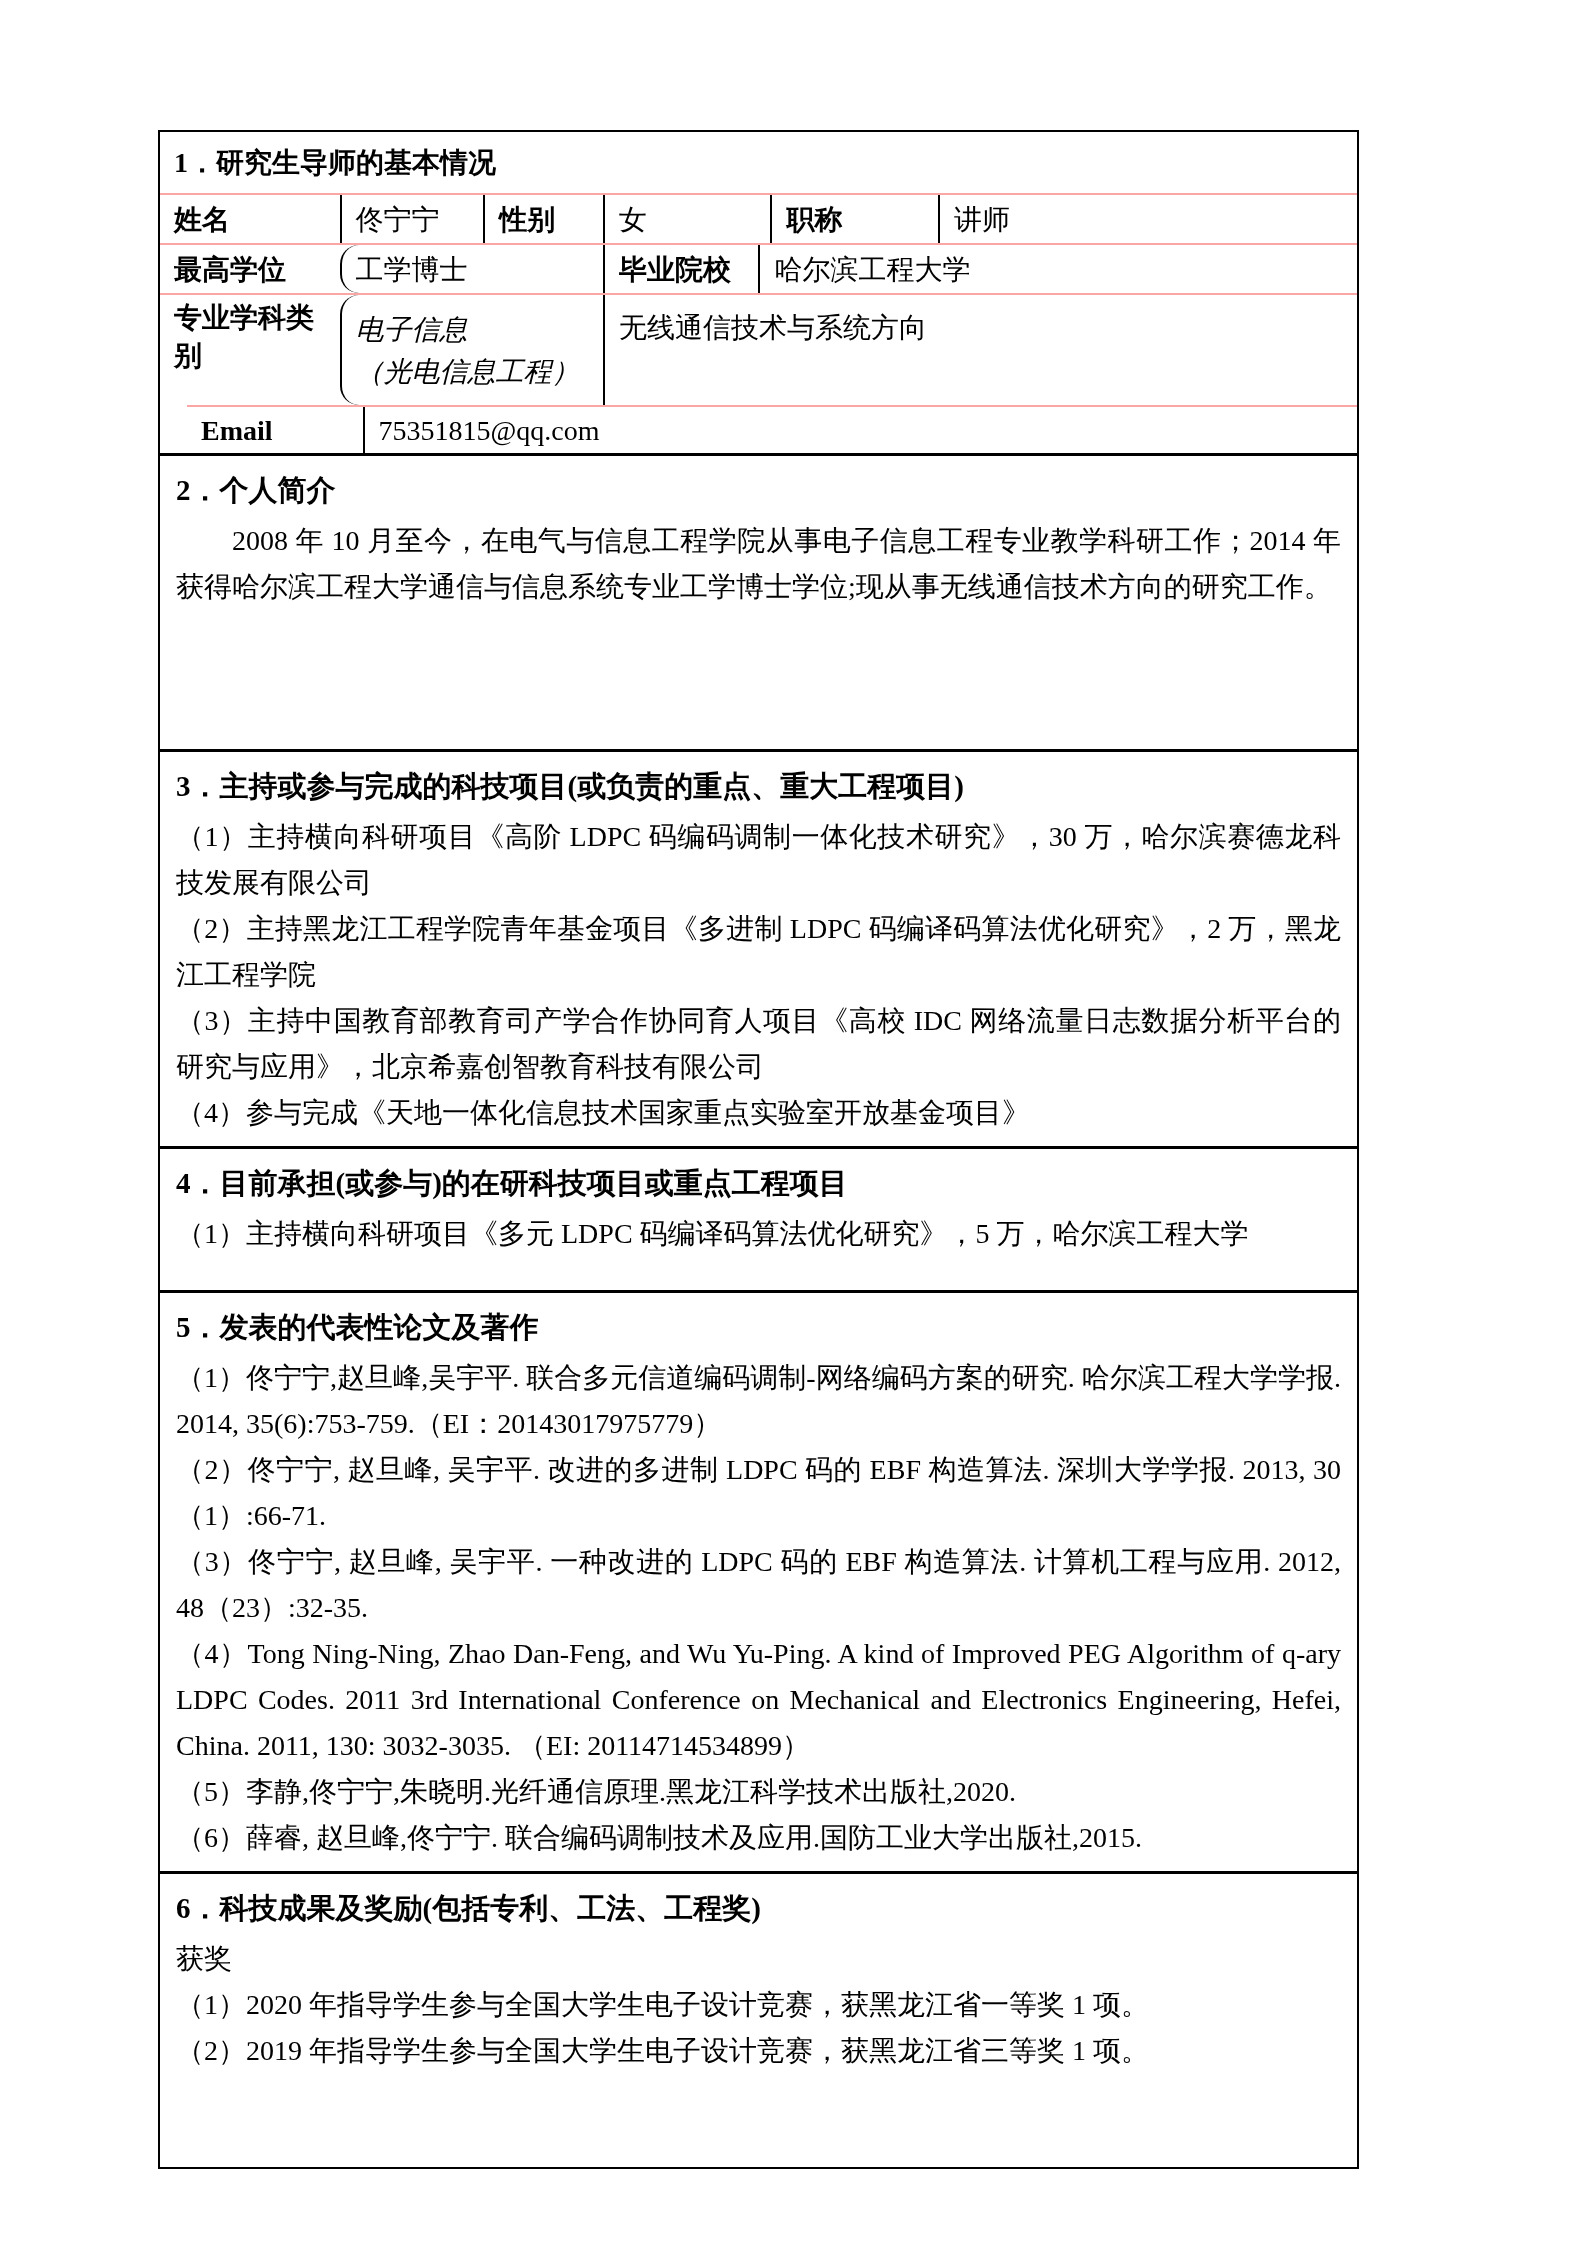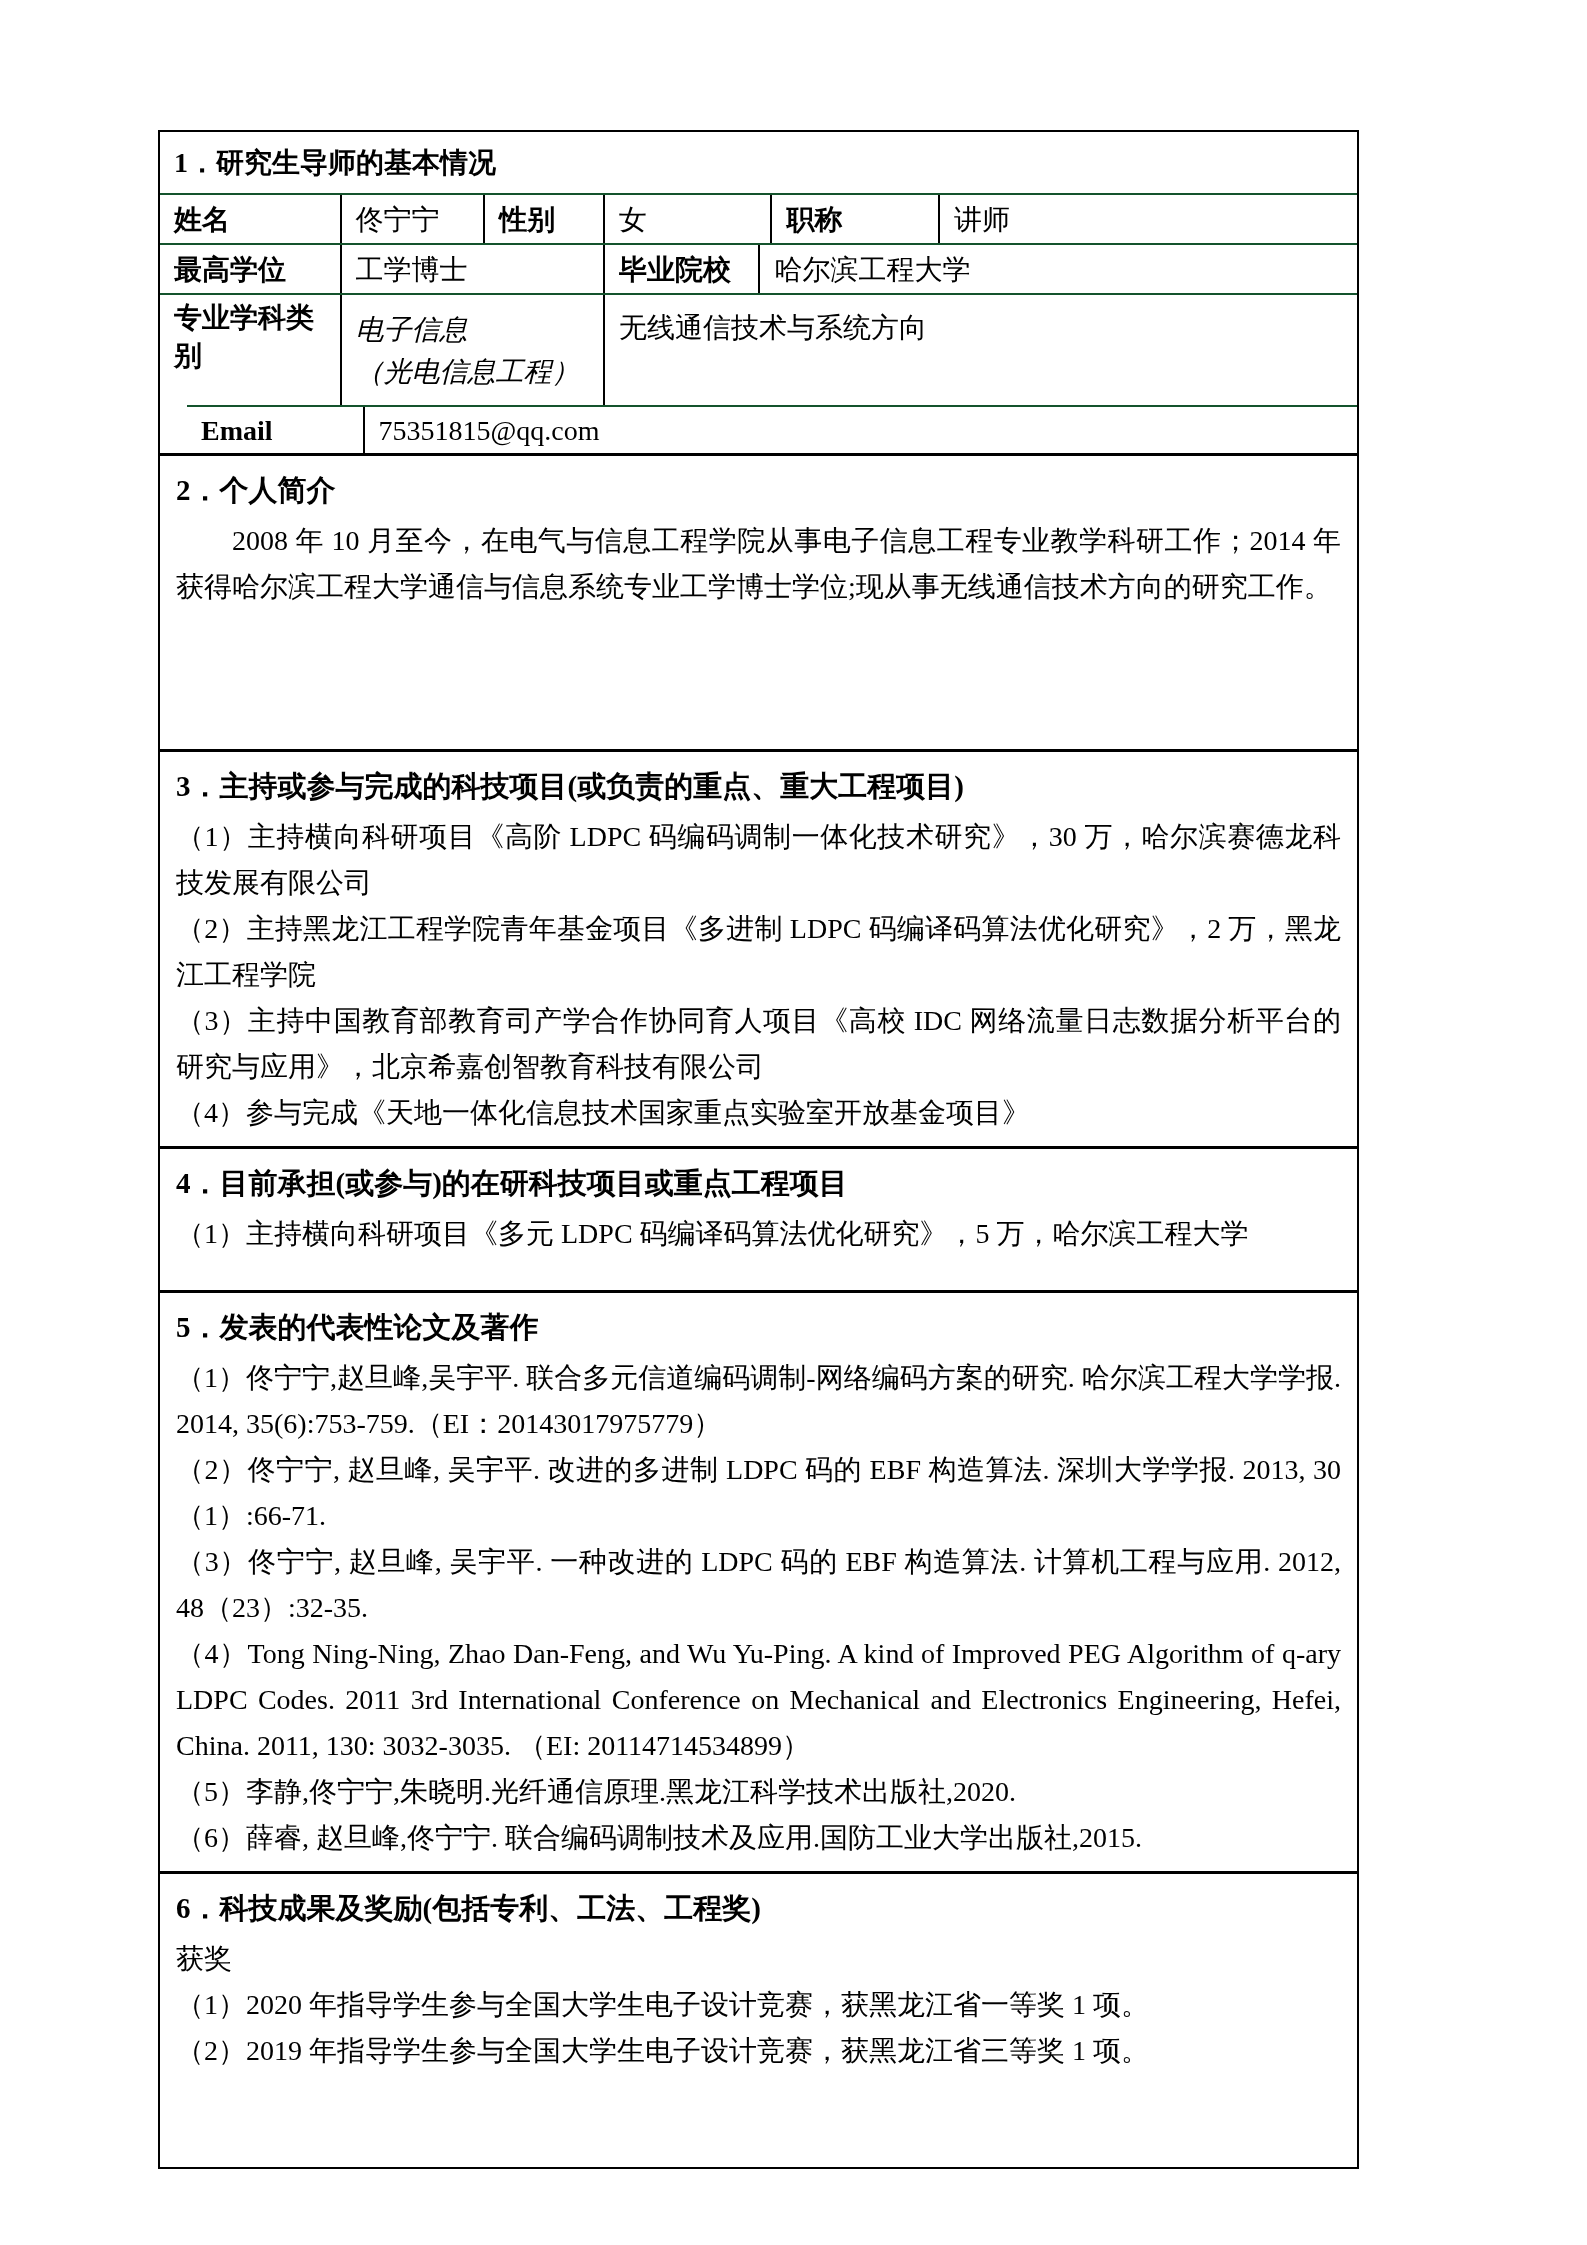--- a/index.html
+++ b/index.html
@@ -27,36 +27,36 @@
   .row{display:flex;box-sizing:border-box;}
   .cell{
     box-sizing:border-box;
     border-left:2px solid #000;
     padding:6px 14px 4px 14px;
     display:flex;
     align-items:center;
     overflow:hidden;
   }
   .cell:first-child{border-left:none;}
-  .row{border-top:2px solid #14532d;}
+  .row{border-top:2px solid #fca5a5;}
   .row:first-child{border-top:none;}
   .lbl{font-weight:bold;}
   .r1{min-height:45px;}
   .r2{min-height:48px;}
   .r3{min-height:90px;}
   .r4{min-height:48px;margin-left:27px;}
   
   .w-lab{width:15%;}
   .w-r1v1{width:12%;}
   .w-r1l2{width:10%;}
   .w-r1v2{width:14%;}
   .w-r1l3{width:14%;}
   .w-r1v3{width:35%;}
   
-  .w-r2v1{width:22%;}
+  .w-r2v1{width:22%;border-radius:19px;}
   .w-r2l2{width:13%;}
   .w-r2v2{width:50%;}
   .w-r4v{width:85%;}
   .sec1-title{
     font-weight:bold;
     padding:8px 14px;
     min-height:45px;
     display:flex;align-items:center;
   }
   .two-line{display:block;line-height:42px;padding-top:8px;padding-bottom:8px;font-style:italic;}

